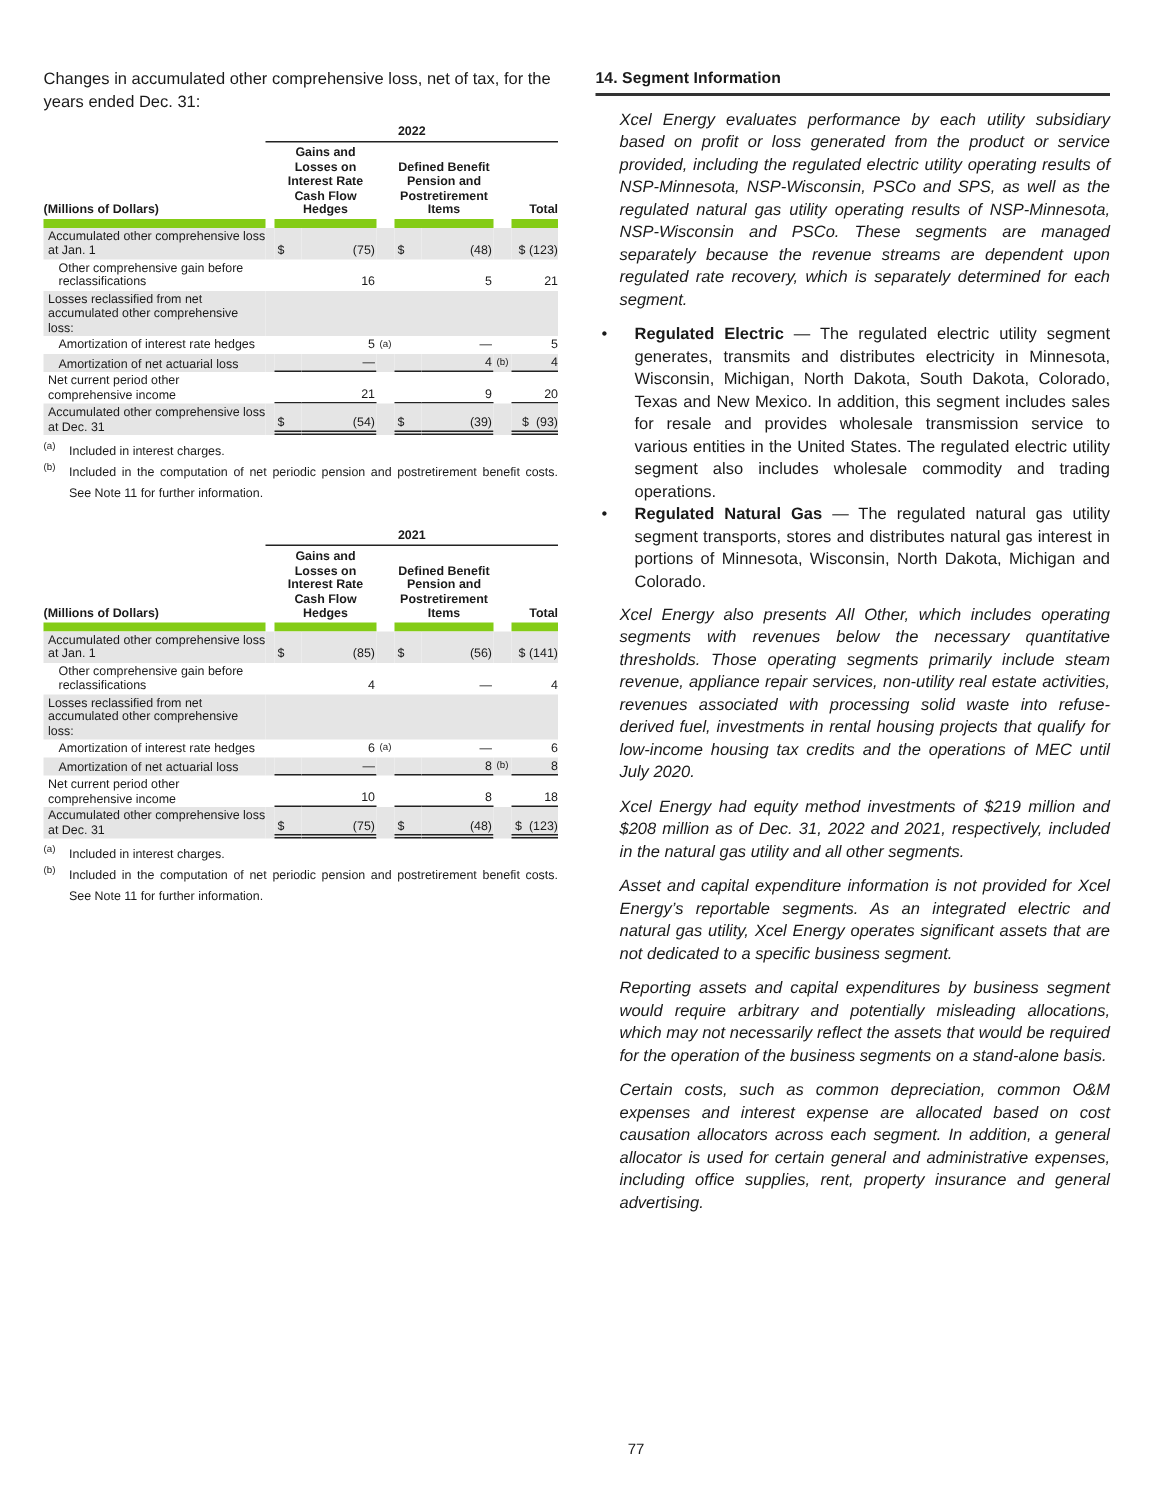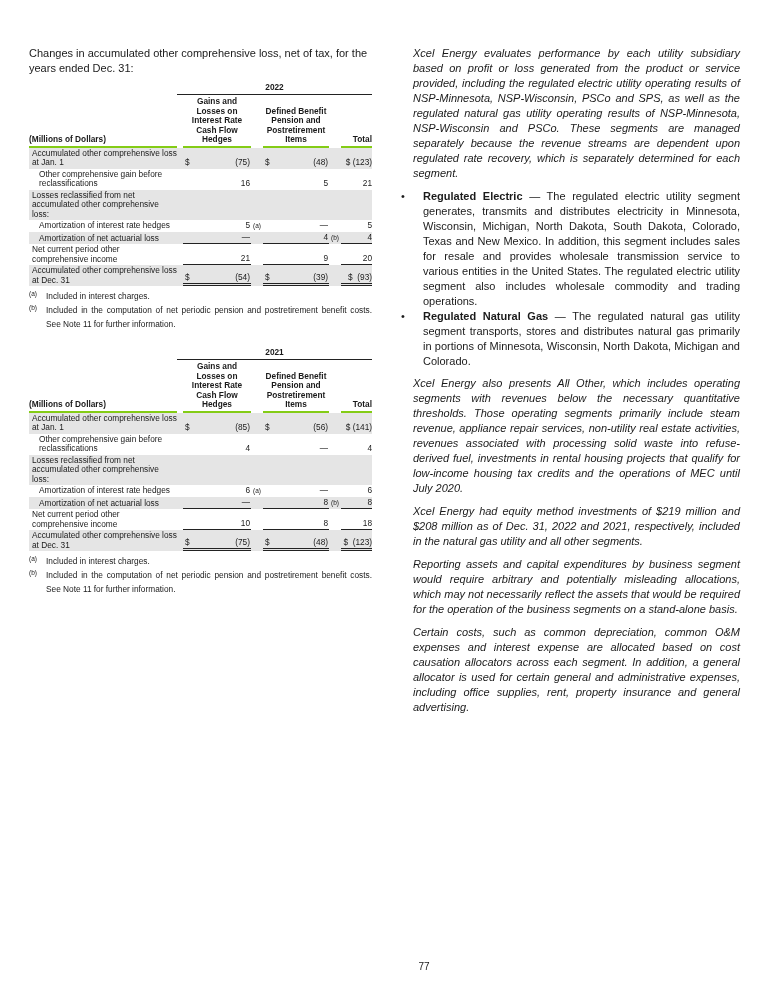--- a/index.html
+++ b/index.html
@@ -11,21 +11,21 @@
   .intro { font-size: 11px; line-height: 15px; margin: 0 0 4px 0; }
   .p { font-size: 11px; line-height: 15px; text-align: justify; margin: 0 0 8px 16px; font-style: italic; }
   .year { position: relative; height: 15px; font-size: 8.3px; font-weight: bold; }
   .year span { position: absolute; left: 148px; right: 0; text-align: center; top: 2px; }
   .year-rule { position: absolute; left: 148px; right: 0; bottom: 0; border-bottom: 1.5px solid #222; }
   table.oci { width: 343px; border-collapse: separate; border-spacing: 0; font-size: 8.3px; table-layout: fixed; }
   table.oci th { font-weight: bold; vertical-align: bottom; padding: 2px 0 1px 0; line-height: 9.5px; }
   table.oci th.lbl { text-align: left; }
   table.oci th.c { text-align: center; }
   table.oci th.r { text-align: right; }
-  .hu { border-bottom: 2px solid #84cc16; }
+  .hu { border-bottom: 6px solid #84cc16; }
   table.oci td { padding: 1px 0; line-height: 9.5px; vertical-align: bottom; }
   tr.shade td { background: #e5e5e5; }
   td.lbl { text-align: left; padding-left: 3px !important; }
   td.ind { padding-left: 10px !important; }
   td.dol { text-align: left; padding-left: 2px !important; }
   td.num { text-align: right; padding-right: 1px !important; }
   td.tot { text-align: right; }
   td.fn { font-size: 6.5px; vertical-align: top !important; text-align: center; }
   .su { border-bottom: 1.2px solid #222; }
   .du { border-bottom: 3px double #222; }
@@ -261,30 +261,32 @@
       </div>
       <div class="row">
         <span class="mk">(b)</span>
         <span class="tx">Included in the computation of net periodic pension and postretirement benefit costs. See Note 11 for further information.</span>
       </div>
     </div>
     </div>
 </div>
 
 <div class="col col-right">
+  <div class="sec-title">14.   Segment Information</div>
   <p class="p">Xcel Energy evaluates performance by each utility subsidiary based on profit or loss generated from the product or service provided, including the regulated electric utility operating results of NSP-Minnesota, NSP-Wisconsin, PSCo and SPS, as well as the regulated natural gas utility operating results of NSP-Minnesota, NSP-Wisconsin and PSCo. These segments are managed separately because the revenue streams are dependent upon regulated rate recovery, which is separately determined for each segment.</p>
   <ul class="bullets">
     <li>
       <span class="dot">•</span>
       <span class="bt"><b>Regulated Electric</b><span> — The regulated electric utility segment generates, transmits and distributes electricity in Minnesota, Wisconsin, Michigan, North Dakota, South Dakota, Colorado, Texas and New Mexico. In addition, this segment includes sales for resale and provides wholesale transmission service to various entities in the United States. The regulated electric utility segment also includes wholesale commodity and trading operations.</span></span>
     </li>
     <li>
       <span class="dot">•</span>
-      <span class="bt"><b>Regulated Natural Gas</b><span> — The regulated natural gas utility segment transports, stores and distributes natural gas primarily in portions of Minnesota, Wisconsin, North Dakota, Michigan and Colorado.</span></span>
+      <span class="bt"><b>Regulated Natural Gas</b><span> — The regulated natural gas utility segment transports, stores and distributes natural gas interest in portions of Minnesota, Wisconsin, North Dakota, Michigan and Colorado.</span></span>
     </li>
   </ul>
   <p class="p">Xcel Energy also presents All Other, which includes operating segments with revenues below the necessary quantitative thresholds. Those operating segments primarily include steam revenue, appliance repair services, non-utility real estate activities, revenues associated with processing solid waste into refuse-derived fuel, investments in rental housing projects that qualify for low-income housing tax credits and the operations of MEC until July 2020.</p>
   <p class="p">Xcel Energy had equity method investments of $219 million and $208 million as of Dec. 31, 2022 and 2021, respectively, included in the natural gas utility and all other segments.</p>
+  <p class="p">Asset and capital expenditure information is not provided for Xcel Energy’s reportable segments. As an integrated electric and natural gas utility, Xcel Energy operates significant assets that are not dedicated to a specific business segment.</p>
   <p class="p">Reporting assets and capital expenditures by business segment would require arbitrary and potentially misleading allocations, which may not necessarily reflect the assets that would be required for the operation of the business segments on a stand-alone basis.</p>
   <p class="p">Certain costs, such as common depreciation, common O&amp;M expenses and interest expense are allocated based on cost causation allocators across each segment. In addition, a general allocator is used for certain general and administrative expenses, including office supplies, rent, property insurance and general advertising.</p>
 </div>
 
 <div class="pg">77</div>
 
 </body></html>

